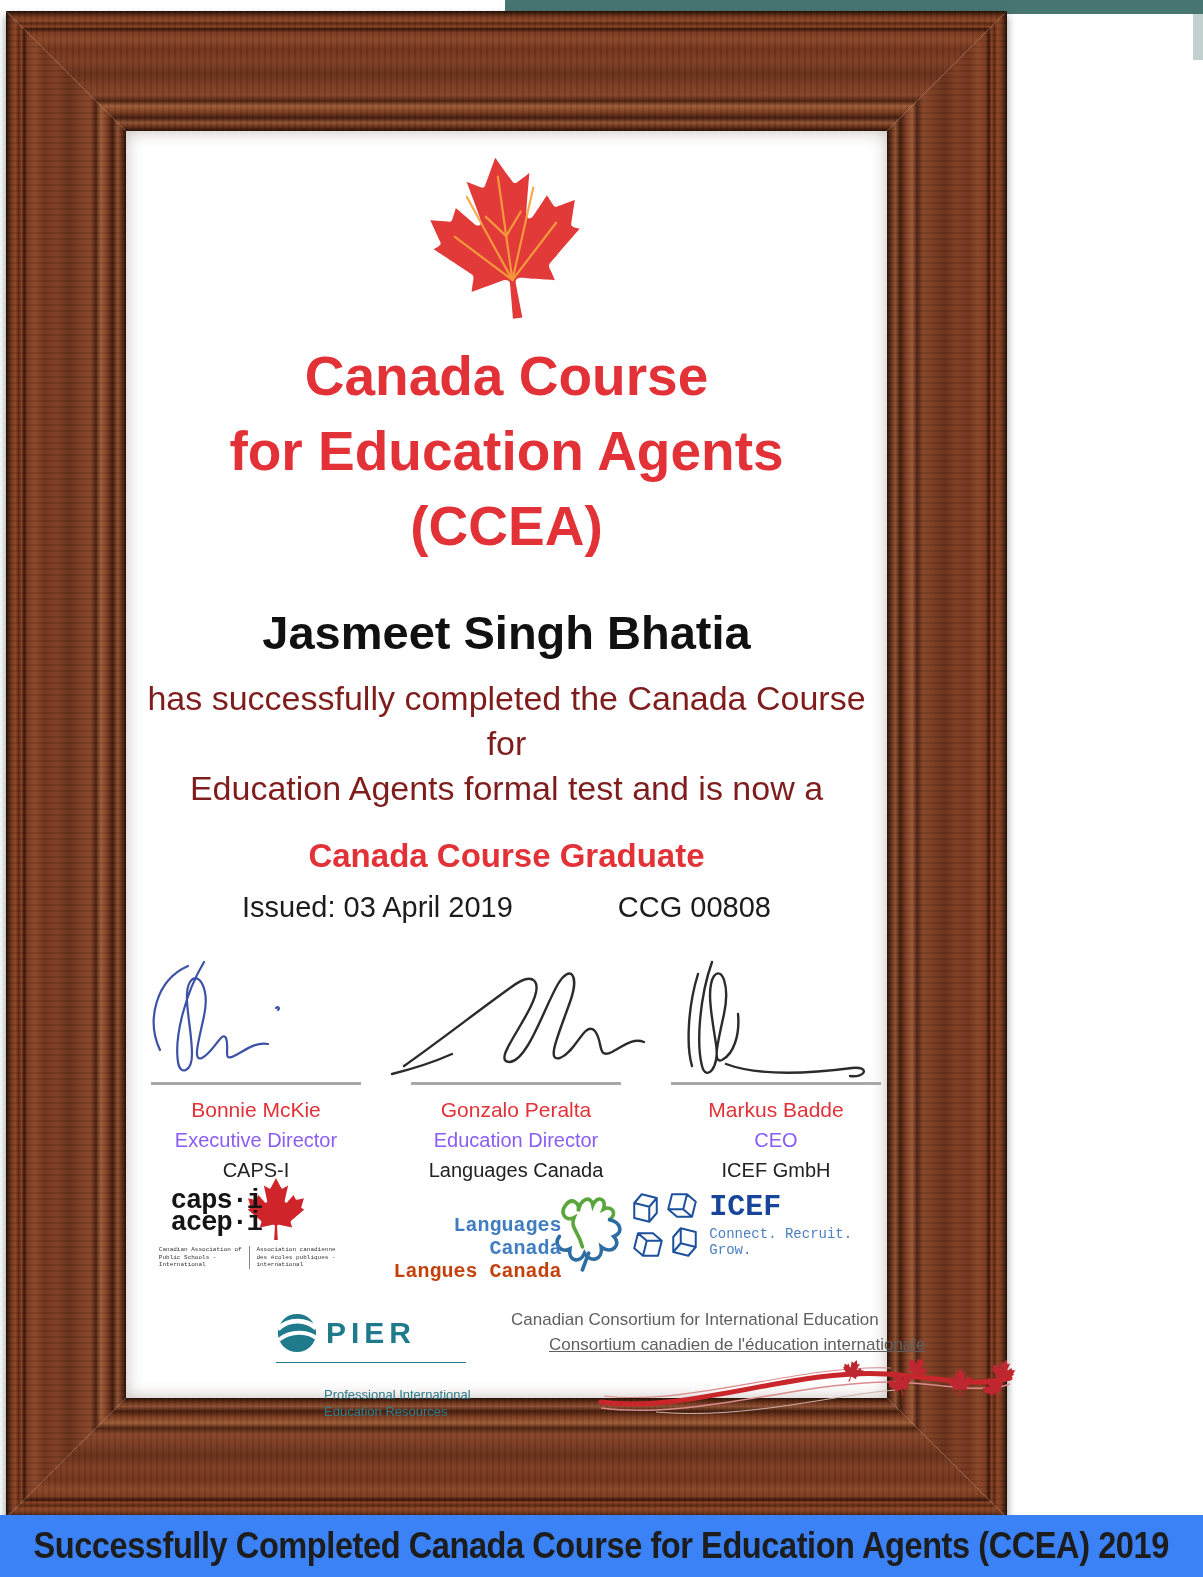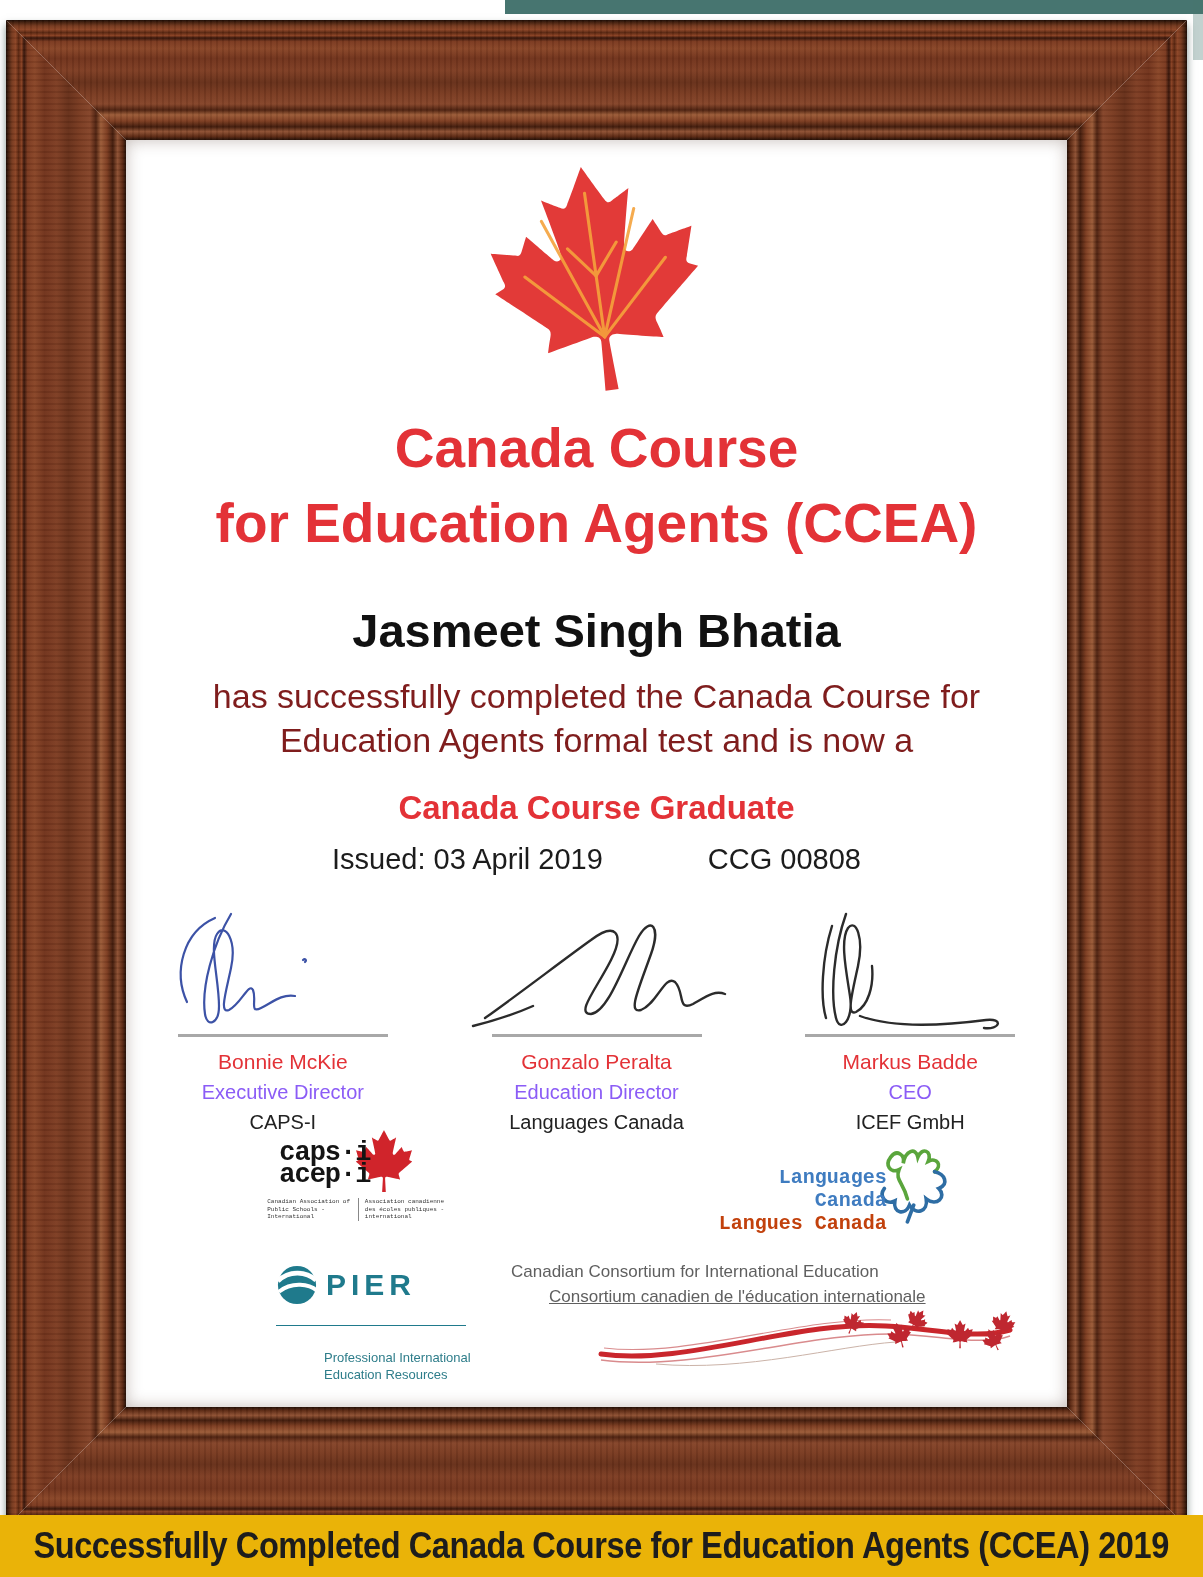--- a/index.html
+++ b/index.html
@@ -4,21 +4,21 @@
 <style>
   html,body{margin:0;padding:0;}
   body{width:1203px;height:1577px;position:relative;background:#ffffff;
        font-family:"Liberation Sans","DejaVu Sans",sans-serif;overflow:hidden;}
 
   
   .backdrop-teal{position:absolute;top:0;right:0;width:58%;height:14px;background:#477570;}
   .backdrop-teal2{position:absolute;top:0;right:0;width:10px;height:60px;background:#47757055;}
 
   
-  .frame{position:absolute;left:6px;top:20px;width:1181px;height:1507px;
+  .frame{position:absolute;left:6px;top:11px;width:1001px;height:1507px;
          box-shadow:0 5px 8px rgba(10,40,30,.5);}
   .fpiece{position:absolute;}
   .wood-h{background:
       repeating-linear-gradient(90deg, rgba(0,0,0,.07) 0 2px, rgba(255,255,255,.02) 2px 6px),
       linear-gradient(var(--dir),
         #1d0c05 0%, #45200e 2%, #773a1f 5%, #8d4526 8%, #5a2711 10.5%, #8a4123 13%,
         #35150a 15%, #7c3a20 18%, #8a4628 24%, #71331c 32%, #7f3e24 42%, #67301a 52%,
         #7b3c22 62%, #86452a 70%, #4e2210 75%, #9c5c38 79%, #7f3e22 84%, #421c0c 89%,
         #8f5133 93%, #5d2a14 97%, #240f06 100%);}
   .wood-v{background:
@@ -78,31 +78,31 @@
 
   
   .icef{display:flex;align-items:center;gap:12px;margin-top:10px;}
   .icef-cubes{display:grid;grid-template-columns:30px 30px;grid-gap:4px;}
   .icef-name{color:#17459a;font-weight:bold;font-size:30px;line-height:1;text-align:left;}
   .icef-tag{color:#4a7fc1;font-size:14px;margin-top:4px;text-align:left;}
 
   .logo-row2{margin-top:34px;width:100%;position:relative;height:125px;}
   .pier{position:absolute;left:150px;top:4px;width:230px;text-align:left;}
   .pier-top{display:flex;align-items:center;gap:8px;border-bottom:1px solid #1f7a8c;
-            padding-bottom:19px;width:190px;}
+            padding-bottom:8px;width:190px;}
   .pier-name{color:#1f7a8c;font-weight:bold;font-size:30px;letter-spacing:5px;}
   .pier-tag{margin-top:24px;color:#2e7d8a;font-size:13px;line-height:1.3;margin-left:48px;}
   .ccie{position:absolute;left:365px;top:0;width:560px;color:#5f5f5f;font-size:17px;
         line-height:1.45;text-align:left;}
   .ccie-l1{margin-left:20px;}
   .ccie-l2{margin-left:58px;text-decoration:underline;}
   .swirl{position:absolute;left:470px;top:42px;}
 
   
-  .caption-bar{position:absolute;left:0;top:1515px;width:100%;height:62px;background:#eab308;
+  .caption-bar{position:absolute;left:0;top:1515px;width:100%;height:62px;background:#3b82f6;
                display:flex;align-items:center;justify-content:center;}
   .caption-text{color:#1d1d1d;font-weight:bold;font-size:37px;transform:scaleX(.88);
                 white-space:nowrap;letter-spacing:-.5px;}
 </style>
 </head>
 <body>
 
 <div class="backdrop-teal"></div>
 <div class="backdrop-teal2"></div>
 
@@ -220,20 +220,50 @@
             <path d="M64,38 C74,40 78,50 68,54 C76,62 66,72 56,64 C58,76 46,80 40,70 C36,80 24,78 26,66 C18,70 10,62 16,54" stroke="#2e6da4" stroke-width="3.5" fill="none" stroke-linecap="round"></path>
             <path d="M44,70 L38,86" stroke="#2e6da4" stroke-width="3.5" fill="none" stroke-linecap="round"></path>
           </svg>
           <div class="lc-text">
             <div class="lc-l1">Languages Canada</div>
             <div class="lc-l2">Langues Canada</div>
           </div>
         </div>
       </div>
 
+      <div class="logo-col">
+        <div class="icef">
+          <div class="icef-cubes">
+            <svg width="30" height="30" viewBox="0 0 24 24">
+                <g stroke="#1c4f9c" stroke-width="1.6" fill="none" stroke-linejoin="round">
+                  <path d="M7,1 L19,4 L19,16 L13,23 L1,20 L1,8 Z M1,8 L13,11 L19,4 M13,11 L13,23"></path>
+                </g>
+              </svg>
+            <svg width="30" height="30" viewBox="0 0 24 24">
+                <g transform="rotate(90 12 12)" stroke="#1c4f9c" stroke-width="1.6" fill="none" stroke-linejoin="round">
+                  <path d="M7,1 L19,4 L19,16 L13,23 L1,20 L1,8 Z M1,8 L13,11 L19,4 M13,11 L13,23"></path>
+                </g>
+              </svg>
+            <svg width="30" height="30" viewBox="0 0 24 24">
+                <g transform="rotate(270 12 12)" stroke="#1c4f9c" stroke-width="1.6" fill="none" stroke-linejoin="round">
+                  <path d="M7,1 L19,4 L19,16 L13,23 L1,20 L1,8 Z M1,8 L13,11 L19,4 M13,11 L13,23"></path>
+                </g>
+              </svg>
+            <svg width="30" height="30" viewBox="0 0 24 24">
+                <g transform="rotate(180 12 12)" stroke="#1c4f9c" stroke-width="1.6" fill="none" stroke-linejoin="round">
+                  <path d="M7,1 L19,4 L19,16 L13,23 L1,20 L1,8 Z M1,8 L13,11 L19,4 M13,11 L13,23"></path>
+                </g>
+              </svg>
+          </div>
+          <div>
+            <div class="icef-name">ICEF</div>
+            <div class="icef-tag">Connect. Recruit. Grow.</div>
+          </div>
+        </div>
+      </div>
     </div>
 
     <div class="logo-row2">
 
       <div class="pier">
         <div class="pier-top">
           <svg width="42" height="42" viewBox="0 0 44 44">
             <circle cx="22" cy="22" r="20" fill="#1f7a8c"></circle>
             <path d="M2,18 C14,6 32,8 42,17" stroke="#ffffff" stroke-width="5" fill="none"></path>
             <path d="M3,29 C17,18 35,21 43,28" stroke="#ffffff" stroke-width="4" fill="none"></path>

